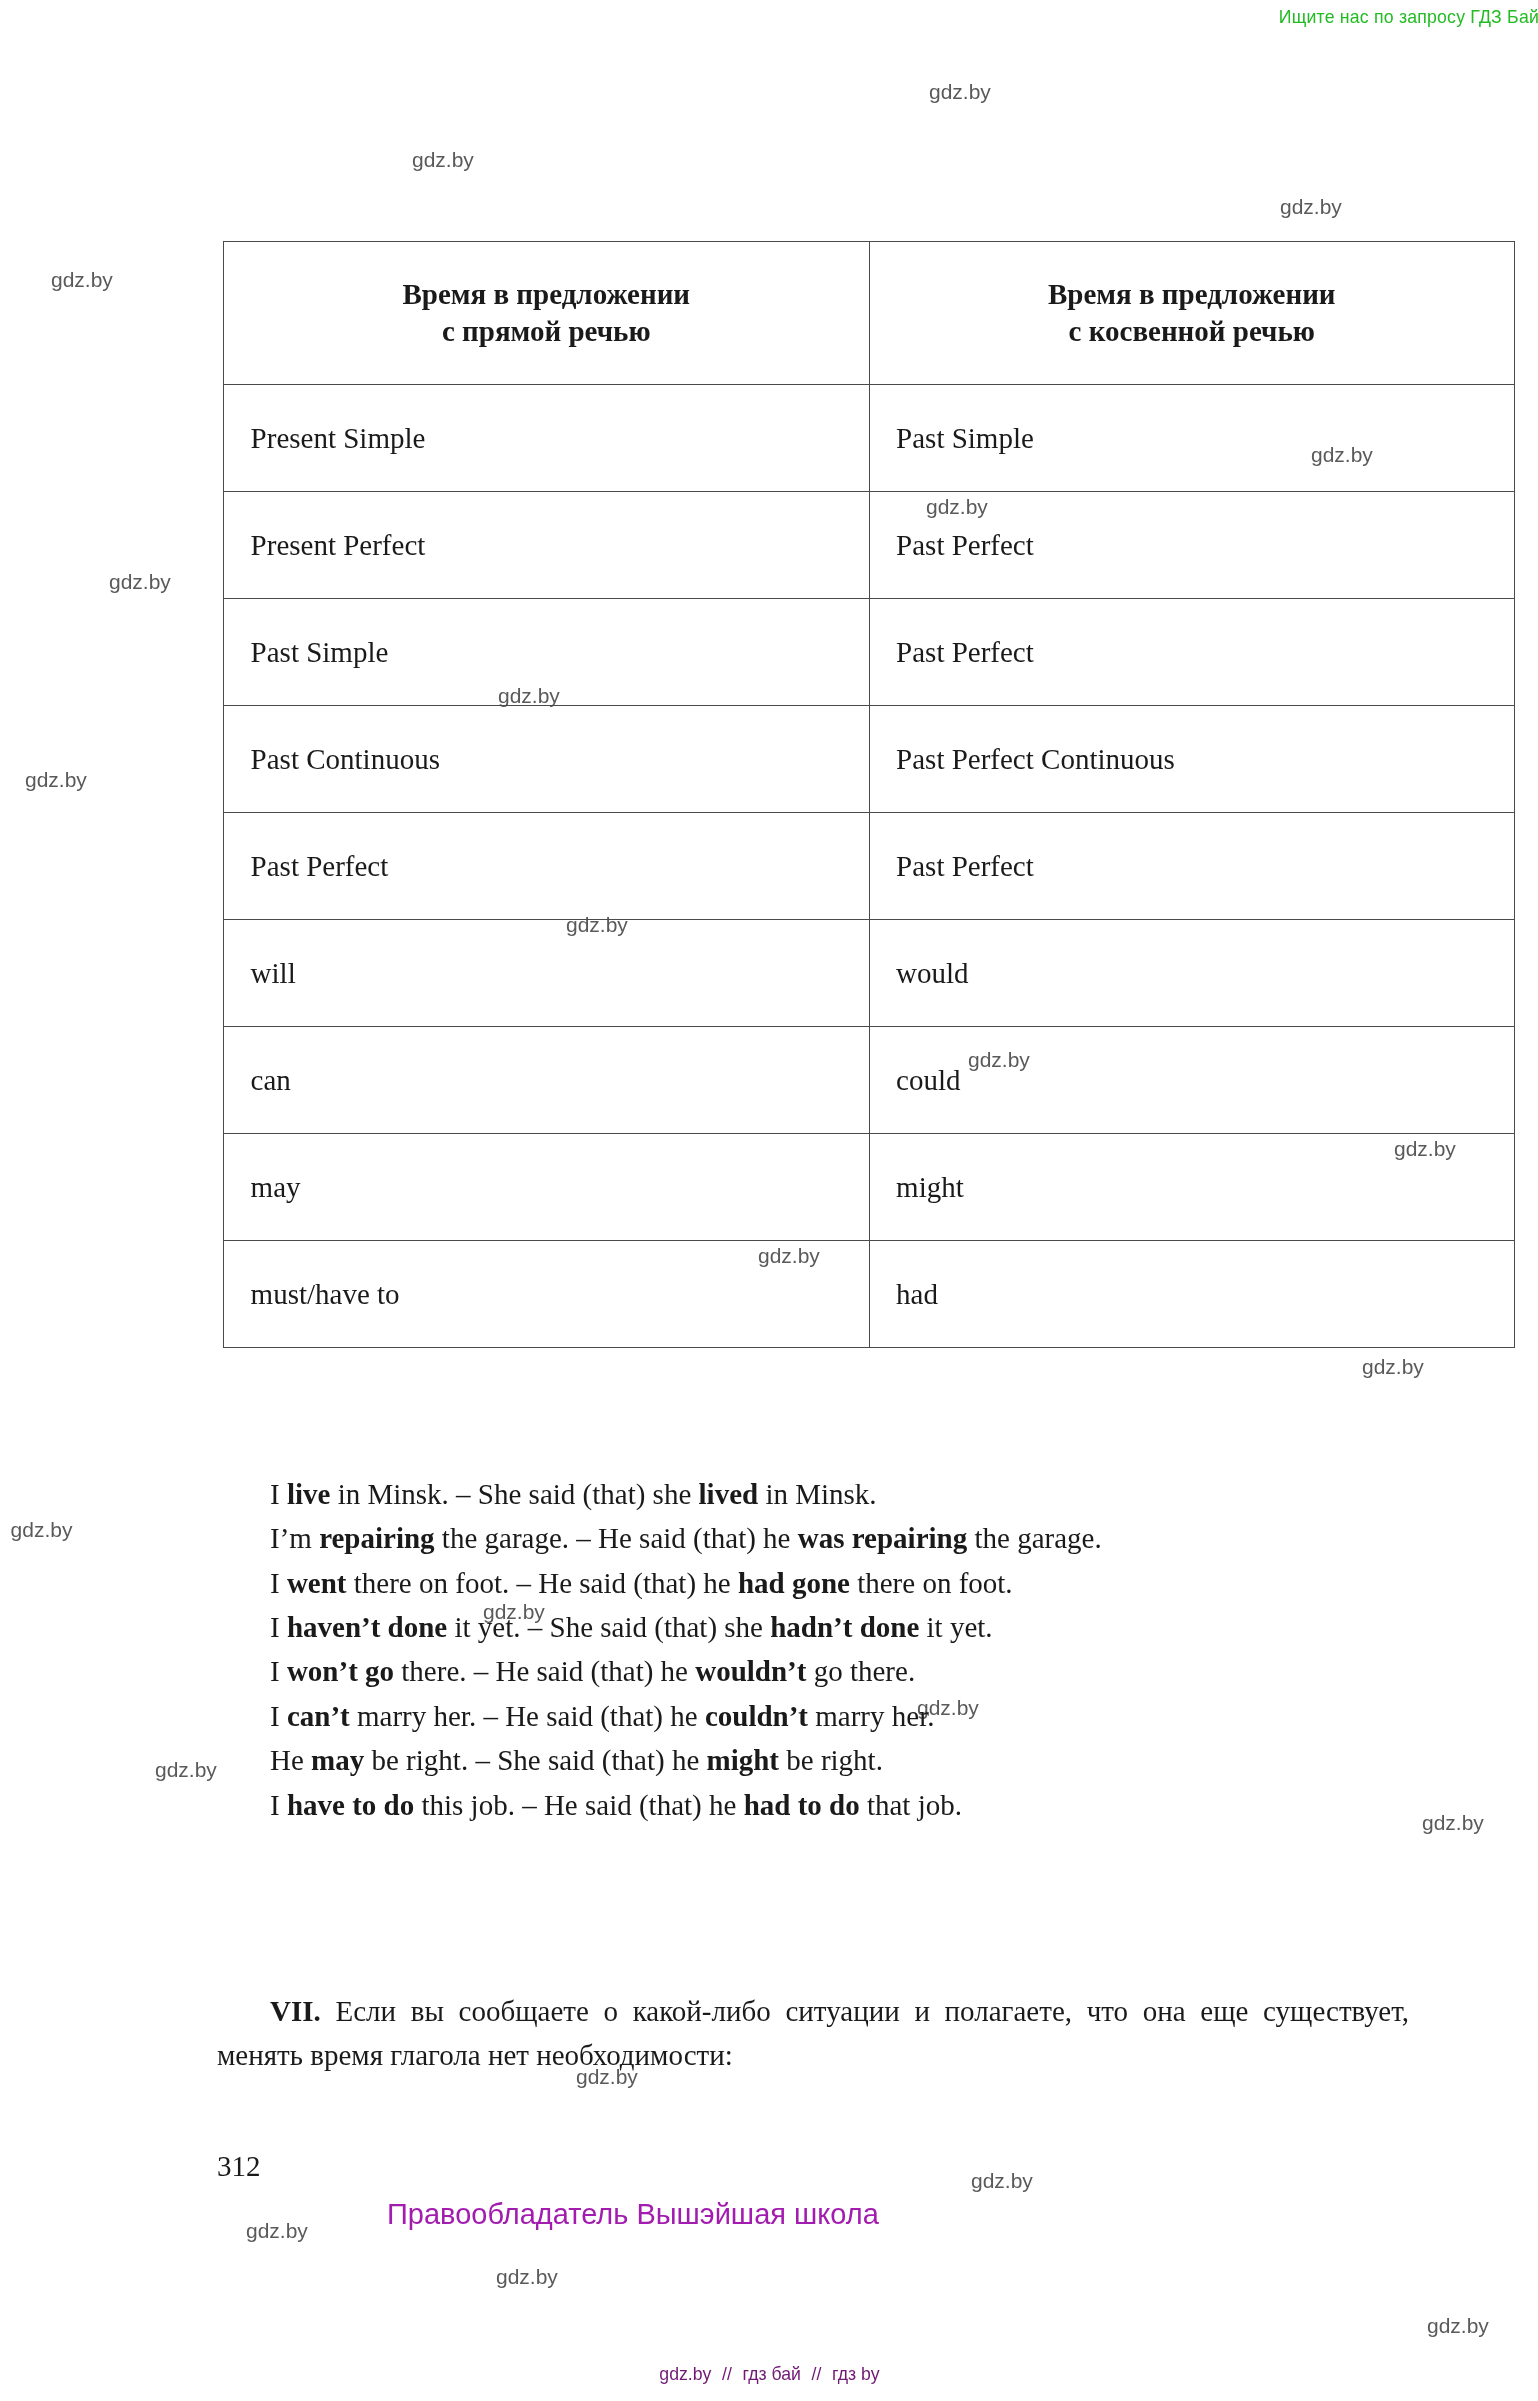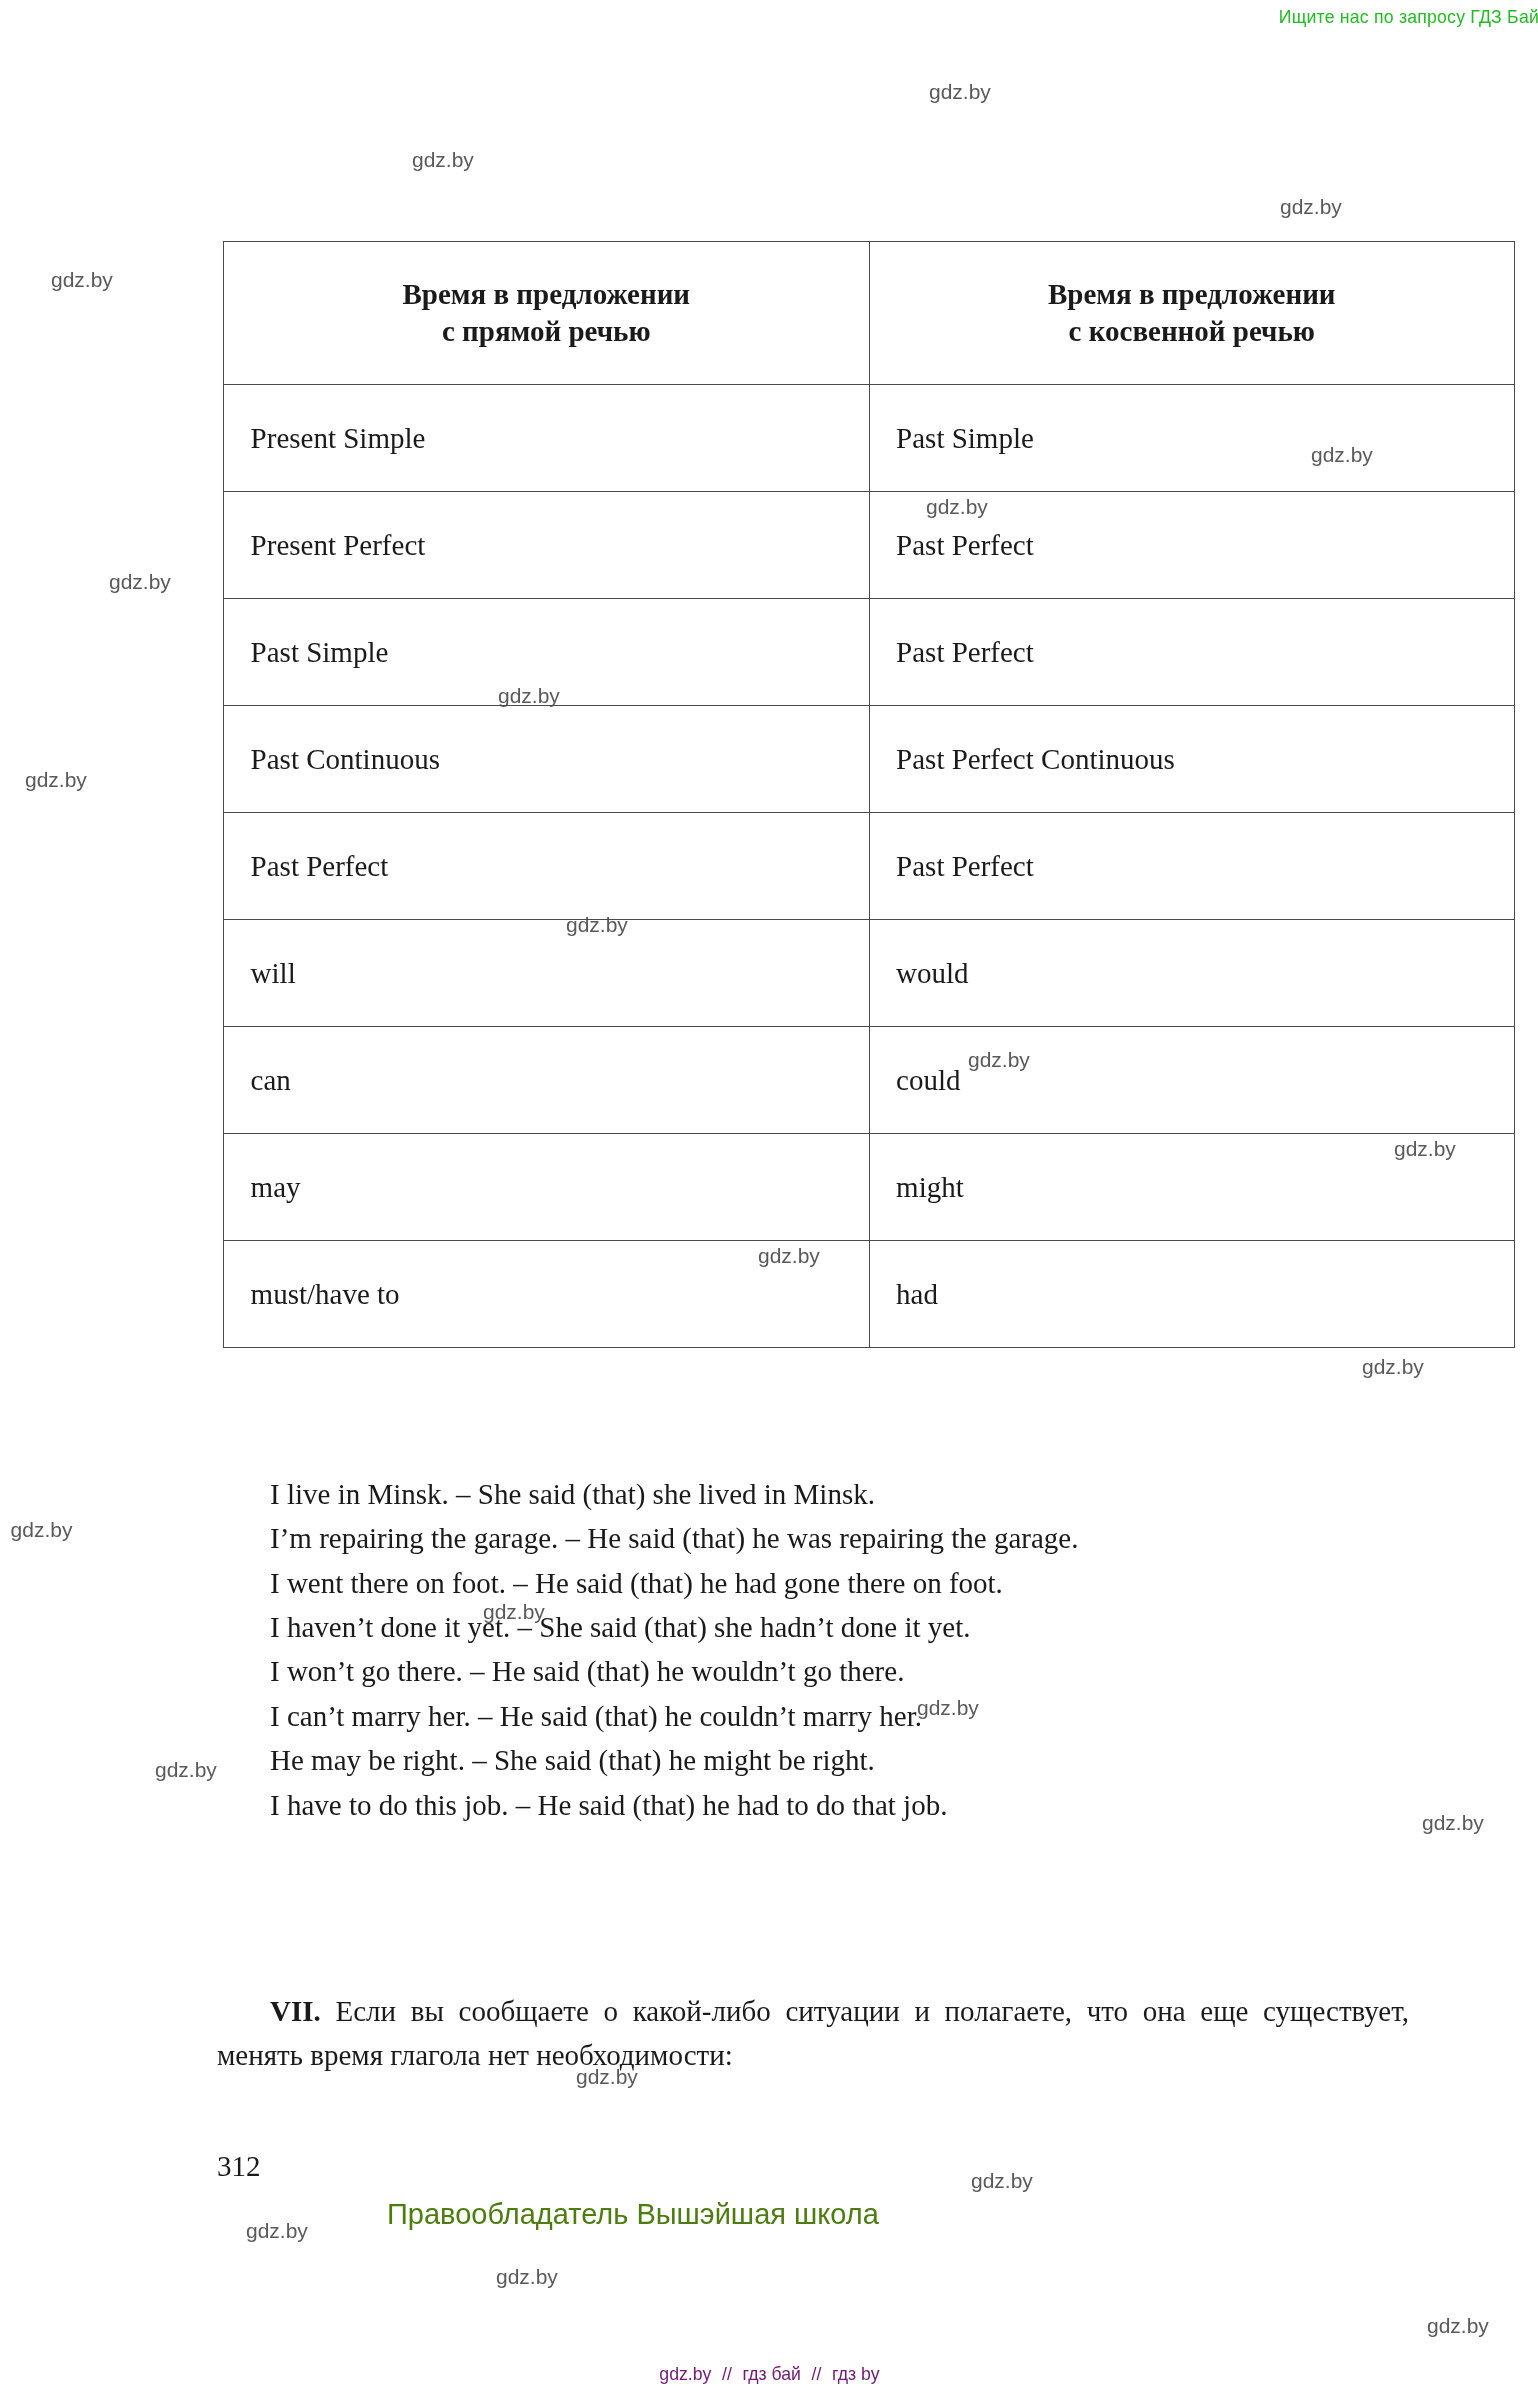--- a/index.html
+++ b/index.html
@@ -76,21 +76,21 @@
     top: 1472px;
     width: 1188px;
     font-size: 29px;
     line-height: 1.53;
     text-align: left;
   }
   .examples p {
     margin: 0;
     text-indent: 53px;
   }
-  .examples b { font-weight: normal; }
+  .examples b { font-weight: bold; }
 
   .para-vii {
     position: absolute;
     left: 217px;
     top: 1990px;
     width: 1192px;
     font-size: 29px;
     line-height: 1.5;
     text-align: justify;
   }
@@ -102,21 +102,21 @@
     top: 2150px;
     font-size: 29px;
   }
 
   .copyright {
     position: absolute;
     left: 387px;
     top: 2198px;
     font-family: "Liberation Sans", sans-serif;
     font-size: 29px;
-    color: #4d7c0f;
+    color: #a21caf;
     white-space: nowrap;
   }
 
   .footer-links {
     position: absolute;
     left: 0;
     bottom: 16px;
     width: 100%;
     text-align: center;
     font-family: "Liberation Sans", sans-serif;

